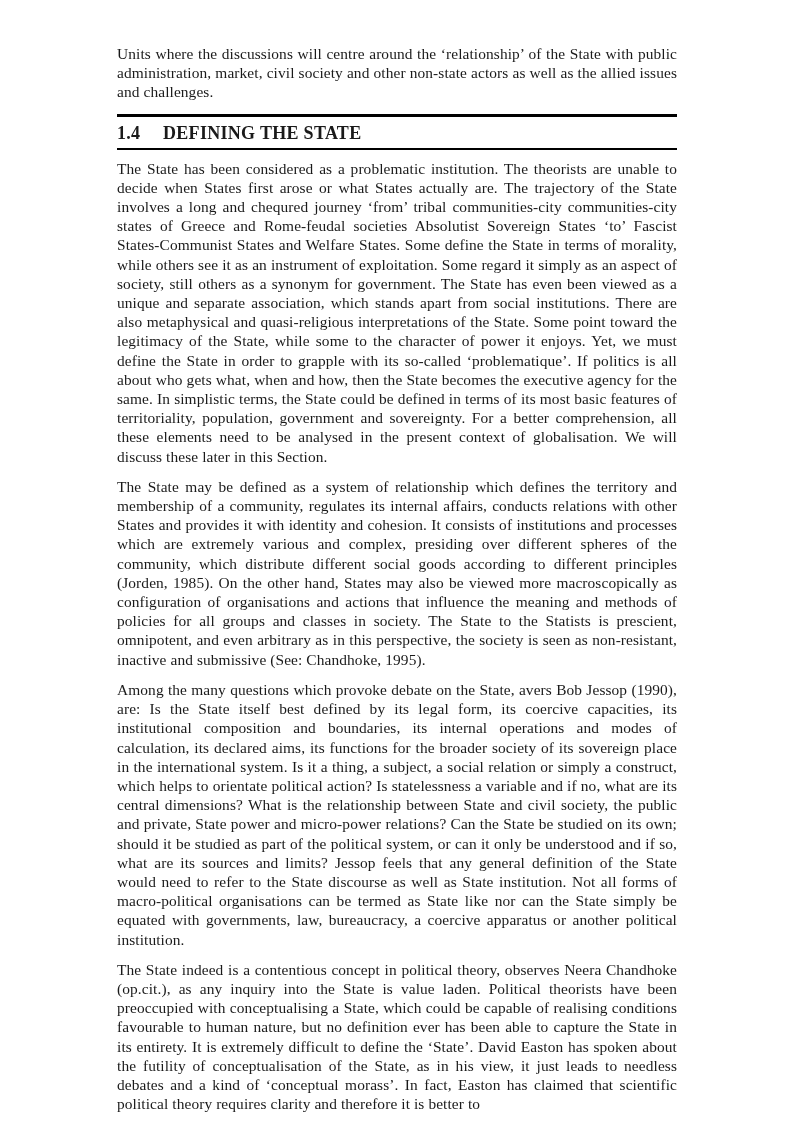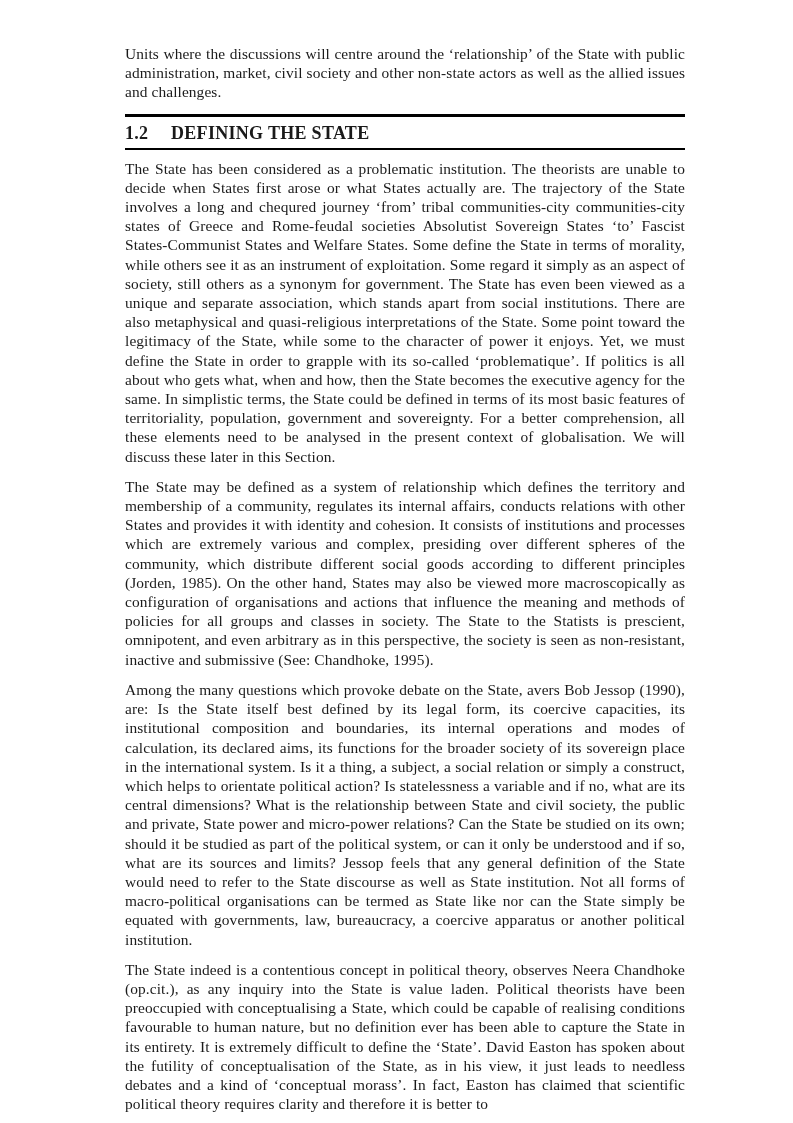--- a/index.html
+++ b/index.html
@@ -8,21 +8,20 @@
     background: #ffffff;
   }
   .page {
     position: relative;
     width: 740px;
     height: 1123px;
     background: #ffffff;
     overflow: hidden;
     font-family: "Liberation Serif", "DejaVu Serif", serif;
     color: #1a1a1a;
-    margin-left: 8px;
   }
   .content {
     position: absolute;
     left: 117px;
     top: 44px;
     width: 560px;
   }
   p.body-text {
     margin: 0 0 11px 0;
     font-size: 15.4px;
@@ -50,21 +49,21 @@
 </style>
 </head>
 <body>
 
 <div class="page">
   <div class="content">
 
     <p class="body-text">Units where the discussions will centre around the ‘relationship’ of the State with public administration, market, civil society and other non-state actors as well as the allied issues and challenges.</p>
 
     <div class="section-heading">
-      <span class="sec-num">1.2</span><span>DEFINING THE STATE</span>
+      <span class="sec-num">1.4</span><span>DEFINING THE STATE</span>
     </div>
 
     <p class="body-text">The State has been considered as a problematic institution. The theorists are unable to decide when States first arose or what States actually are.  The trajectory of the State involves a long and chequred journey ‘from’ tribal communities-city communities-city states of Greece and Rome-feudal societies   Absolutist Sovereign States ‘to’ Fascist States-Communist States and Welfare States.  Some define the State in terms of morality, while others see it as an instrument of exploitation.  Some regard it simply as an aspect of society, still others as a synonym for government.  The State has even been viewed as a unique and separate association, which stands apart from social institutions.  There are also metaphysical and quasi-religious interpretations of the State.  Some point toward the legitimacy of the State, while some to the character of power it enjoys.  Yet, we must define the State in order to grapple with its so-called ‘problematique’. If politics is all about who gets what, when and how, then the State becomes the executive agency for the same. In simplistic terms, the State could be defined in terms of its most basic features of territoriality, population, government and sovereignty. For a better comprehension, all these elements need to be analysed in the present context of globalisation.  We will discuss these later in this Section.</p>
 
     <p class="body-text">The State may be defined as a system of relationship which defines the territory and membership of a community, regulates its internal affairs, conducts relations with other States and provides it with identity and cohesion.  It consists of institutions and processes which are extremely various and complex, presiding over different spheres of the community, which distribute different social goods according to different principles (Jorden, 1985).  On the other hand, States may also be viewed more macroscopically as configuration of organisations and actions that influence the meaning and methods of policies for all groups and classes in society.  The State to the Statists is prescient, omnipotent, and even arbitrary as in this perspective, the society is seen as non-resistant, inactive and submissive (See: Chandhoke, 1995).</p>
 
     <p class="body-text">Among the many questions which provoke debate on the State, avers Bob Jessop (1990), are: Is the State itself best defined by its legal form, its coercive capacities, its institutional composition and boundaries, its internal operations and modes of calculation, its declared aims, its functions for the broader society of its sovereign place in the international system. Is it a thing, a subject, a social relation or simply a construct, which helps to orientate political action?  Is statelessness a variable and if no, what are its central dimensions?  What is the relationship  between State and civil society, the public and private, State power and micro-power relations?  Can the State be studied on its own; should it be studied as part of the political system, or can it only be understood and if so, what are its sources and limits?  Jessop feels that any general definition of the State would need to refer to the State discourse as well as State institution.  Not all forms of macro-political organisations can be termed as State like nor can the State simply be equated with governments, law, bureaucracy, a coercive apparatus or another political institution.</p>
 
     <p class="body-text"><span>The State indeed is a contentious concept in political theory, observes Neera Chandhoke (</span><span class="cite-italic">op.cit.</span><span>), as any inquiry into the State is value laden. Political theorists have been preoccupied with conceptualising a State, which could be capable of realising conditions favourable to human nature, but no definition ever has been able to capture the State in its entirety. It is extremely difficult to define the ‘State’.  David Easton has spoken about the futility of conceptualisation of the State, as in his view, it just leads to needless debates and a kind of ‘conceptual morass’.  In fact, Easton has claimed that scientific political theory requires clarity and therefore it is better to</span></p>
 

